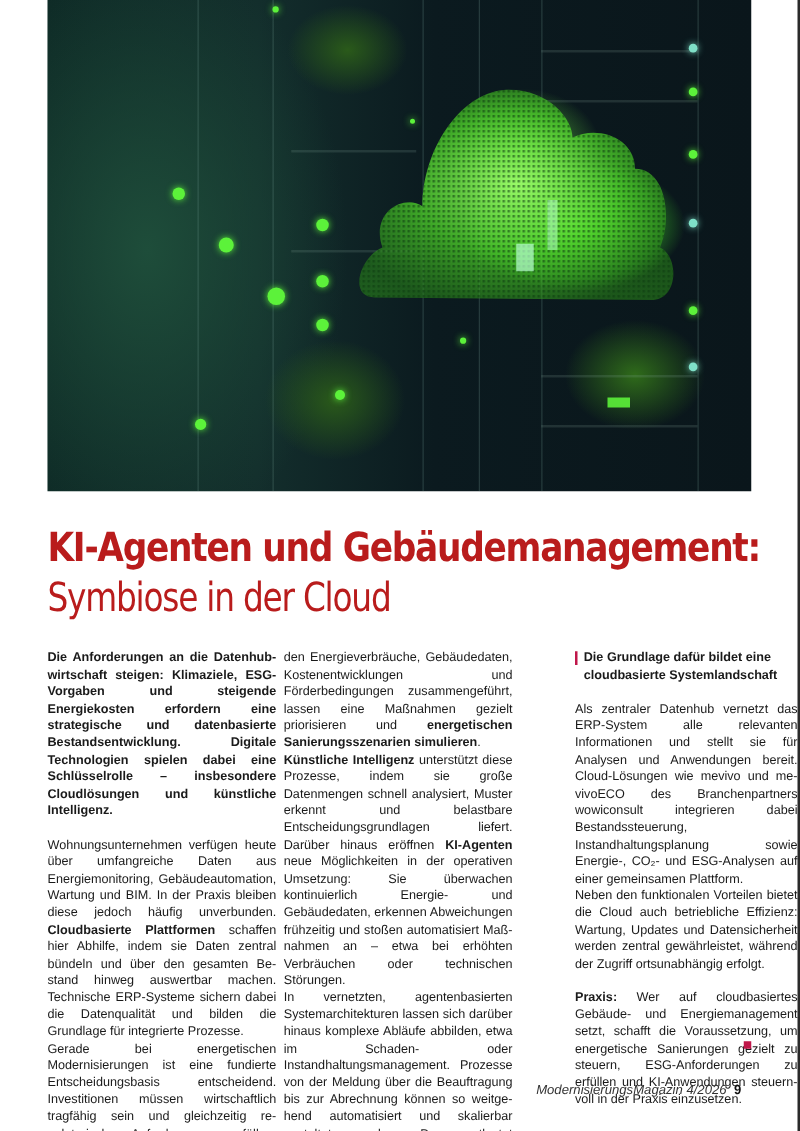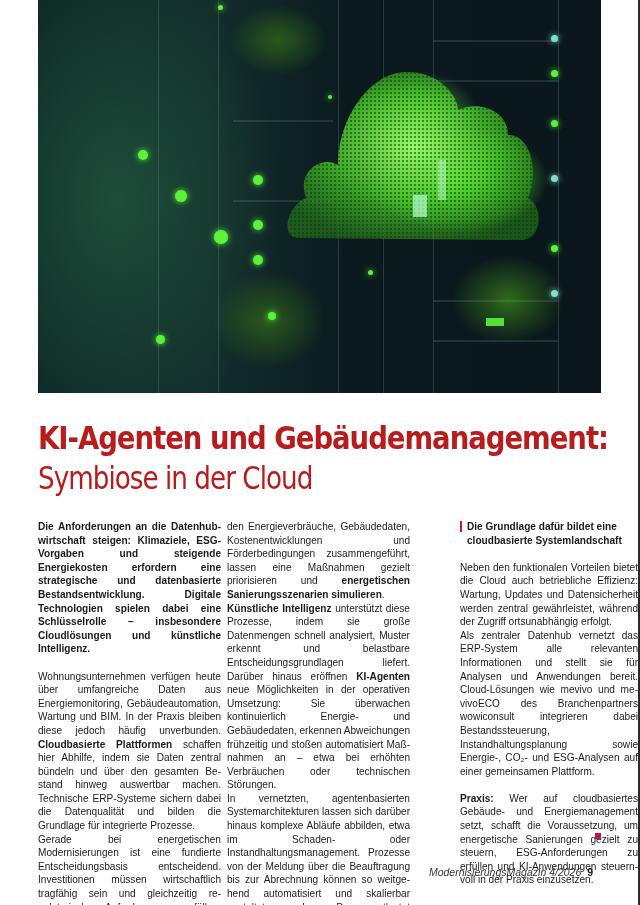--- a/index.html
+++ b/index.html
@@ -118,22 +118,22 @@
 </div>
 
 <div class="col col2">
   <p><span>den Energieverbräuche, Gebäudedaten, Kostenentwicklungen und Förderbedingun­gen zusammengeführt, lassen eine Maßnah­men gezielt priorisieren und </span><b>energetischen Sanierungsszenarien simulieren</b><span>.</span></p>
   <p><b>Künstliche Intelligenz</b><span> unterstützt diese Prozesse, indem sie große Datenmengen schnell analysiert, Muster erkennt und be­lastbare Entscheidungsgrundlagen liefert. Darüber hinaus eröffnen </span><b>KI-Agenten</b><span> neue Möglichkeiten in der operativen Umsetzung: Sie überwachen kontinuierlich Energie- und Gebäudedaten, erkennen Abweichungen frühzeitig und stoßen automatisiert Maß­nahmen an – etwa bei erhöhten Verbräu­chen oder technischen Störungen.</span></p>
   <p>In vernetzten, agentenbasierten Systemar­chitekturen lassen sich darüber hinaus kom­plexe Abläufe abbilden, etwa im Schaden- oder Instandhaltungsmanagement. Pro­zesse von der Meldung über die Beauftra­gung bis zur Abrechnung können so weitge­hend automatisiert und skalierbar gestaltet werden. Das entlastet Fachkräfte und schafft Freiräume für strategische Aufgaben.</p>
 </div>
 
 <div class="col col3">
   <p class="subhead"><span class="bar"></span><span>Die Grundlage dafür bildet eine cloudbasierte Systemlandschaft</span></p>
+  <p>Als zentraler Datenhub vernetzt das ERP-System alle relevanten Informationen und stellt sie für Analysen und Anwendungen bereit. Cloud-Lösungen wie mevivo und me­vivoECO des Branchenpartners wowicon­sult integrieren dabei Bestandssteuerung, Instandhaltungsplanung sowie Energie-, CO₂- und ESG-Analysen auf einer gemein­samen Plattform.</p>
   <p>Neben den funktionalen Vorteilen bietet die Cloud auch betriebliche Effizienz: Wartung, Updates und Datensicherheit werden zen­tral gewährleistet, während der Zugriff orts­unabhängig erfolgt.</p>
-  <p>Als zentraler Datenhub vernetzt das ERP-System alle relevanten Informationen und stellt sie für Analysen und Anwendungen bereit. Cloud-Lösungen wie mevivo und me­vivoECO des Branchenpartners wowicon­sult integrieren dabei Bestandssteuerung, Instandhaltungsplanung sowie Energie-, CO₂- und ESG-Analysen auf einer gemein­samen Plattform.</p>
   <p class="gap"><b>Praxis:</b><span> Wer auf cloudbasiertes Gebäude- und Energiemanagement setzt, schafft die Voraussetzung, um energetische Sanierun­gen gezielt zu steuern, ESG-Anforderungen zu erfüllen und KI-Anwendungen steuern­voll in der Praxis einzusetzen.</span></p>
 </div>
 
 <div class="end-mark"></div>
 
 <div class="footer">
   <span class="mag">ModernisierungsMagazin 4/2026</span><span class="pg">9</span>
 </div>
 
 </body></html>

